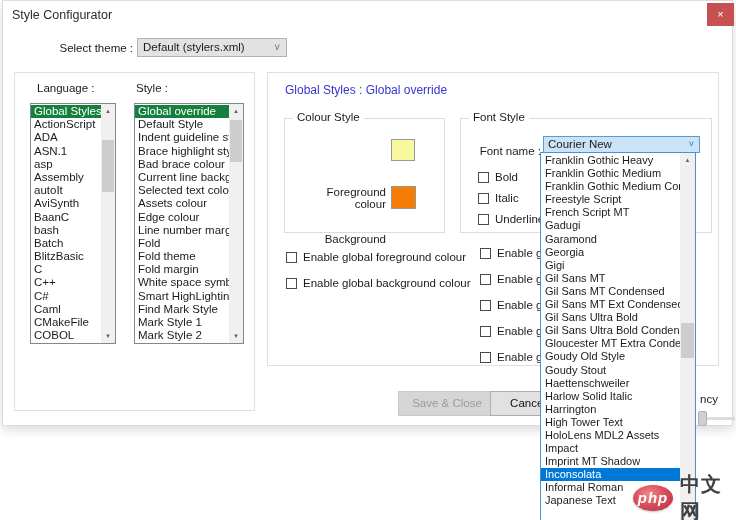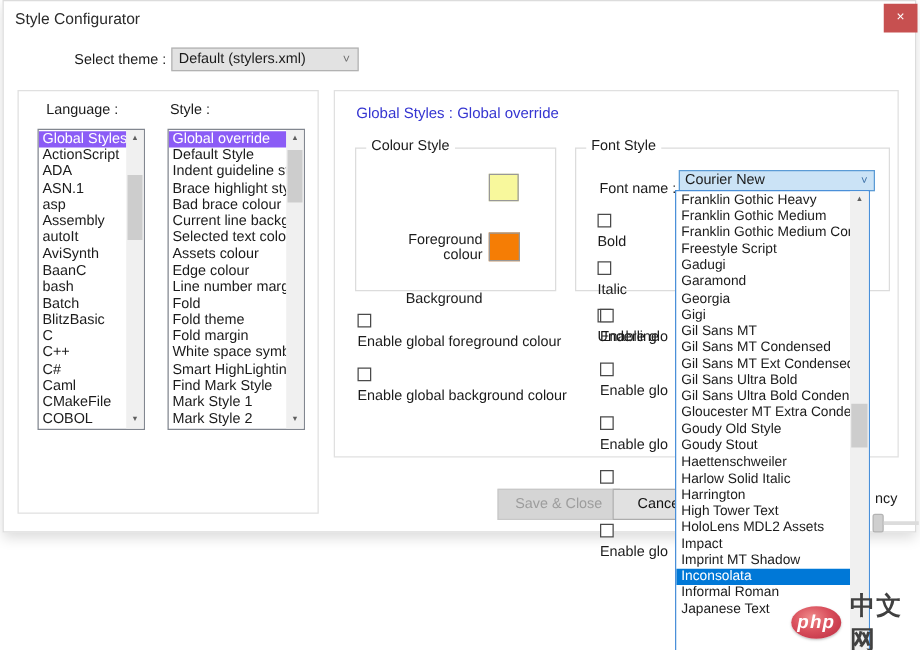--- a/index.html
+++ b/index.html
@@ -40,21 +40,21 @@
     position:absolute; top:102px; height:241px; background:#fff;
     border:1px solid #828790; overflow:hidden;
   }
   #language-listbox { left:27px;  width:86px; }
   #style-listbox    { left:131px; width:110px; }
   .rows { position:absolute; left:0; top:1px; right:14px; }
   .rows .row {
     height:13.2px; line-height:13.2px; padding-left:3px; font-size:11.5px;
     white-space:nowrap; overflow:hidden;
   }
-  .rows .row.selected { background:#8b5cf6; color:#fff; }
+  .rows .row.selected { background:#15803d; color:#fff; }
   
   .vscroll { position:absolute; top:0; right:0; width:14px; height:100%; background:#f0f0f0; }
   .vscroll .arr { position:absolute; left:0; width:100%; text-align:center; font-size:6px; color:#5f5f5f; height:12px; line-height:12px; }
   .vscroll .arr.up { top:1px; } .vscroll .arr.down { bottom:1px; }
   .vscroll .thumb { position:absolute; left:1px; width:12px; background:#cdcdcd; }
   #language-listbox .thumb { top:36px; height:52px; }
   #style-listbox .thumb { top:16px; height:42px; }
   
   .editor-heading { position:absolute; left:282px; top:82px; color:#3535d1; font-size:12px; }
   .groupbox { position:absolute; border:1px solid #dcdcdc; }
@@ -72,21 +72,21 @@
     position:absolute; left:540px; top:135px; width:157px; height:17px;
     background:#cbe3f6; border:1px solid #5b9bd5; padding-left:4px;
     line-height:15px; font-size:11.5px; z-index:4;
   }
   .font-combo .chev { position:absolute; right:5px; top:0; line-height:15px; color:#3a6ea5; font-size:9px; }
   
   .cb-col { position:absolute; display:flex; flex-direction:column; }
   #fontstyle-checks { left:475px; top:170px; gap:9px; }
   #enable-left  { left:283px; top:250px; gap:14px; }
   #enable-right { left:477px; top:246px; gap:14px; }
-  .cb-row { display:flex; align-items:flex-start; gap:6px; white-space:nowrap;flex-direction:column; }
+  .cb-row { display:flex; align-items:center; gap:6px; white-space:nowrap; }
   .cb { width:11px; height:11px; border:1px solid #4a4a4a; background:#fff; flex:none; }
   
   .btn { position:absolute; height:25px; text-align:center; line-height:23px; font-size:11.5px; }
   #save-close-btn { left:375px; top:390px; width:98px; background:#d5d5d5; border:1px solid #c8c8c8; color:#9d9d9d;margin-left:20px; }
   #cancel-btn { left:487px; top:390px; width:76px; background:#e1e1e1; border:1px solid #adadad; color:#111; }
   #transparency-label { position:absolute; left:697px; top:392px; }
   #transparency-slider-thumb { position:absolute; left:695px; top:410px; width:9px; height:15px; background:#cfcfcf; border:1px solid #b3b3b3; border-radius:2px; z-index:6; }
   #transparency-slider-track { position:absolute; left:704px; top:416px; width:28px; height:3px; background:#dcdcdc; z-index:6; }
   
   #font-dropdown {
@@ -268,20 +268,21 @@
     <div id="transparency-slider-track"></div>
   </div>
 
   <div id="font-dropdown">
     <div class="drows">
 
     <div class="row">Franklin Gothic Heavy</div>
         <div class="row">Franklin Gothic Medium</div>
         <div class="row">Franklin Gothic Medium Con</div>
         <div class="row">Freestyle Script</div>
+        <div class="row">French Script MT</div>
         <div class="row">Gadugi</div>
         <div class="row">Garamond</div>
         <div class="row">Georgia</div>
         <div class="row">Gigi</div>
         <div class="row">Gil Sans MT</div>
         <div class="row">Gil Sans MT Condensed</div>
         <div class="row">Gil Sans MT Ext Condensed</div>
         <div class="row">Gil Sans Ultra Bold</div>
         <div class="row">Gil Sans Ultra Bold Condens</div>
         <div class="row">Gloucester MT Extra Conde</div>

